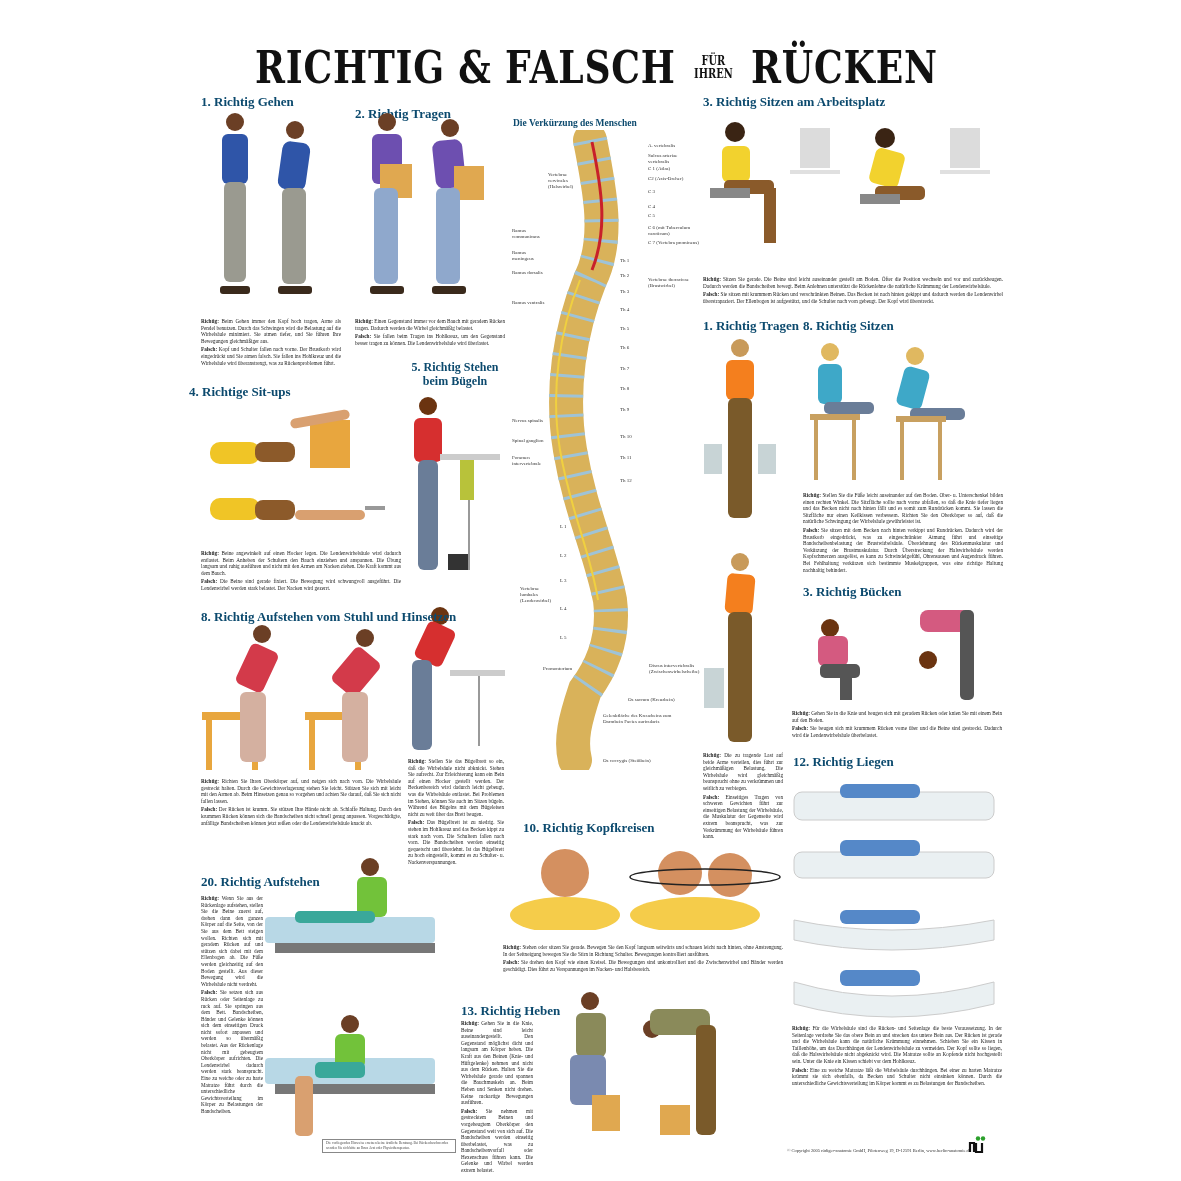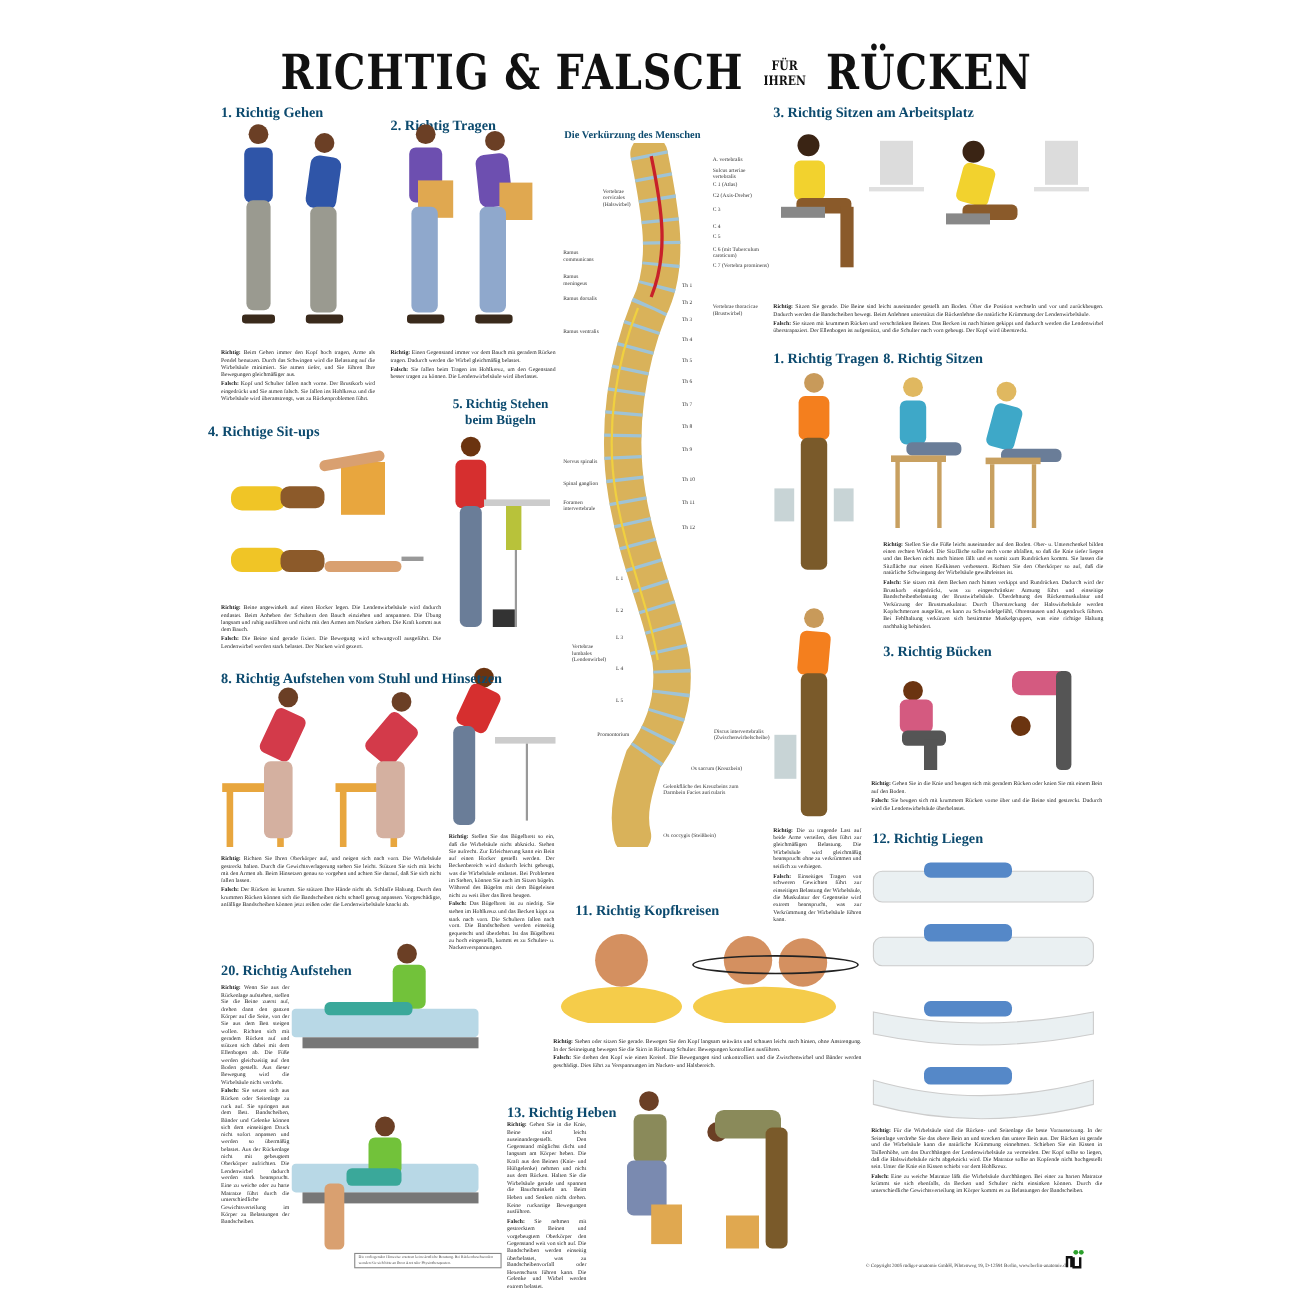--- a/index.html
+++ b/index.html
@@ -268,21 +268,21 @@
 </svg>
 <svg class="fig" style="left:265px;top:1010px;" width="180" height="140">
   <rect x="0" y="48" width="170" height="26" rx="4" fill="#b8d8e6"></rect>
   <rect x="10" y="74" width="160" height="10" fill="#777"></rect>
   <circle cx="85" cy="14" r="9" fill="#6b3f25"></circle>
   <rect x="70" y="24" width="30" height="34" rx="6" fill="#72c23a"></rect>
   <rect x="50" y="52" width="50" height="16" rx="5" fill="#3aa89a"></rect>
   <rect x="30" y="66" width="18" height="60" rx="5" fill="#d9a070"></rect>
 </svg>
 
-<div class="h" style="left:523px;top:820px;">11. Richtig Kopfkreisen</div>
+<div class="h" style="left:523px;top:820px;">10. Richtig Kopfkreisen</div>
 <svg class="fig" style="left:505px;top:835px;" width="280" height="95">
   <ellipse cx="60" cy="80" rx="55" ry="18" fill="#f5cc4a"></ellipse>
   <circle cx="60" cy="38" r="24" fill="#d49060"></circle>
   <ellipse cx="190" cy="80" rx="65" ry="18" fill="#f5cc4a"></ellipse>
   <circle cx="175" cy="38" r="22" fill="#d49060"></circle>
   <circle cx="225" cy="40" r="22" fill="#d49060"></circle>
   <ellipse cx="200" cy="42" rx="75" ry="8" fill="none" stroke="#222" stroke-width="1.5"></ellipse>
 </svg>
 <div class="txt" style="left:503px;top:944px;width:280px;">
   <p><b>Richtig:</b> <span>Stehen oder sitzen Sie gerade. Bewegen Sie den Kopf langsam seitwärts und schauen leicht nach hinten, ohne Anstrengung. In der Seitneigung bewegen Sie die Stirn in Richtung Schulter. Bewegungen kontrolliert ausführen.</span></p>

